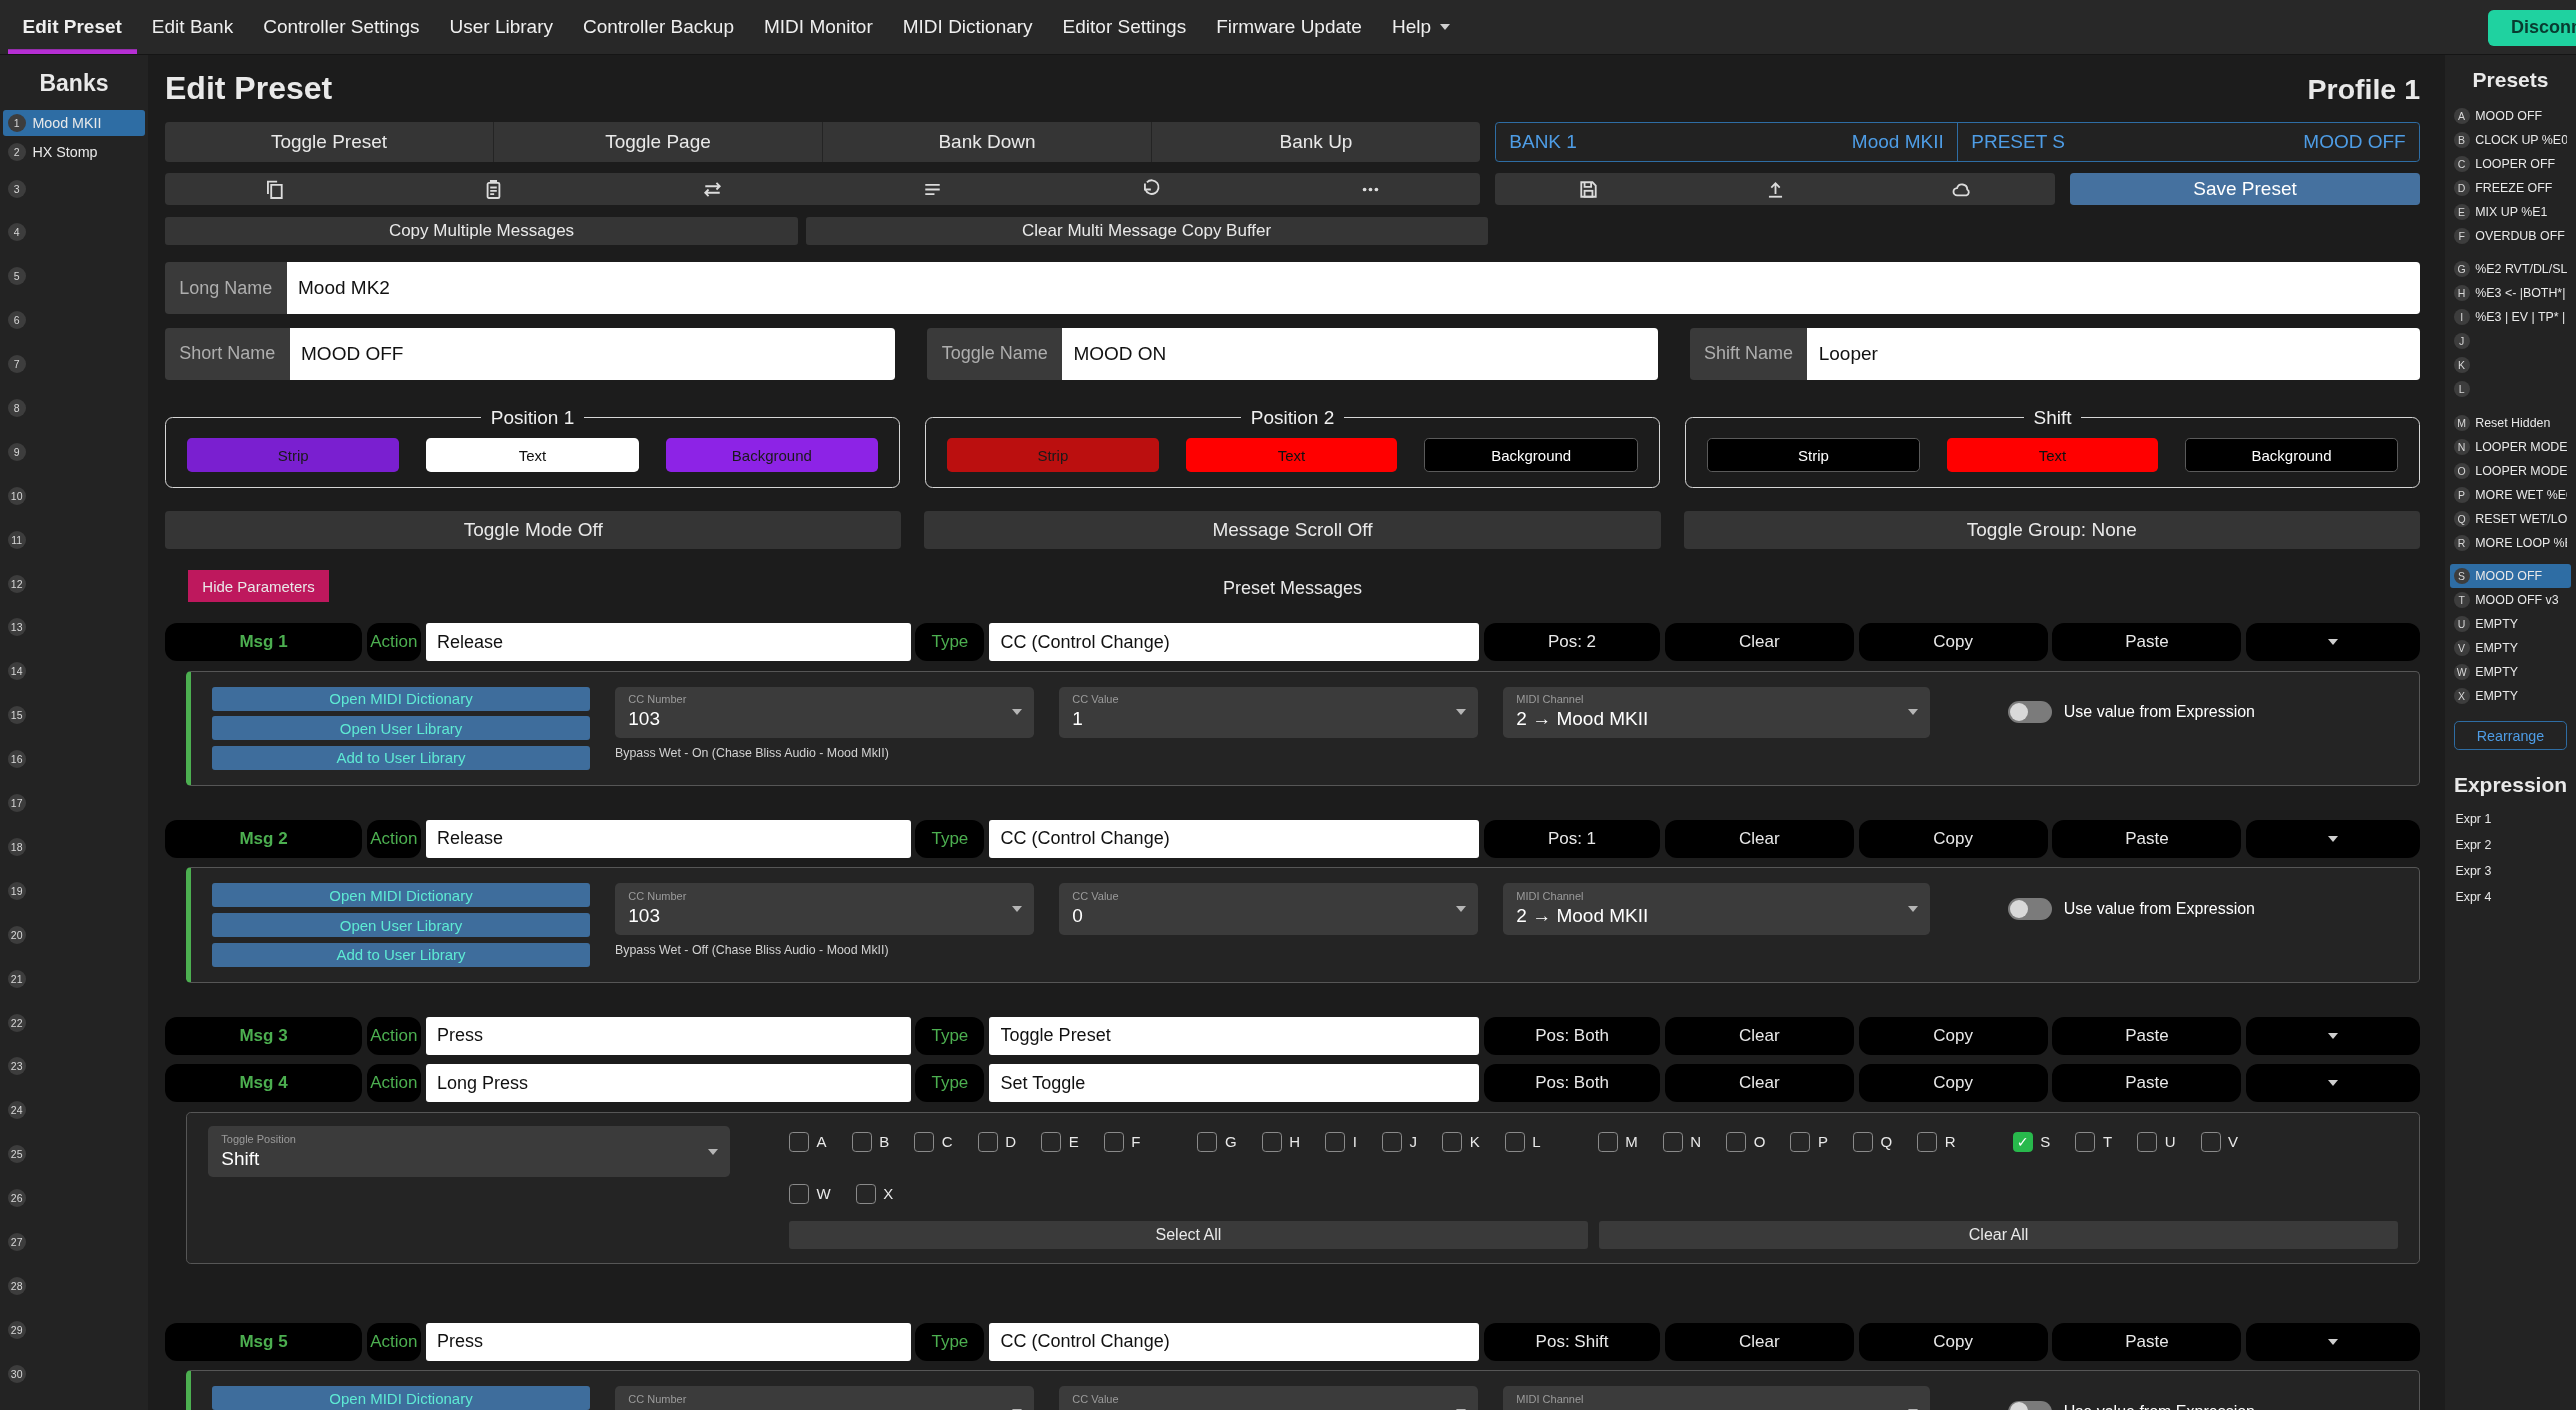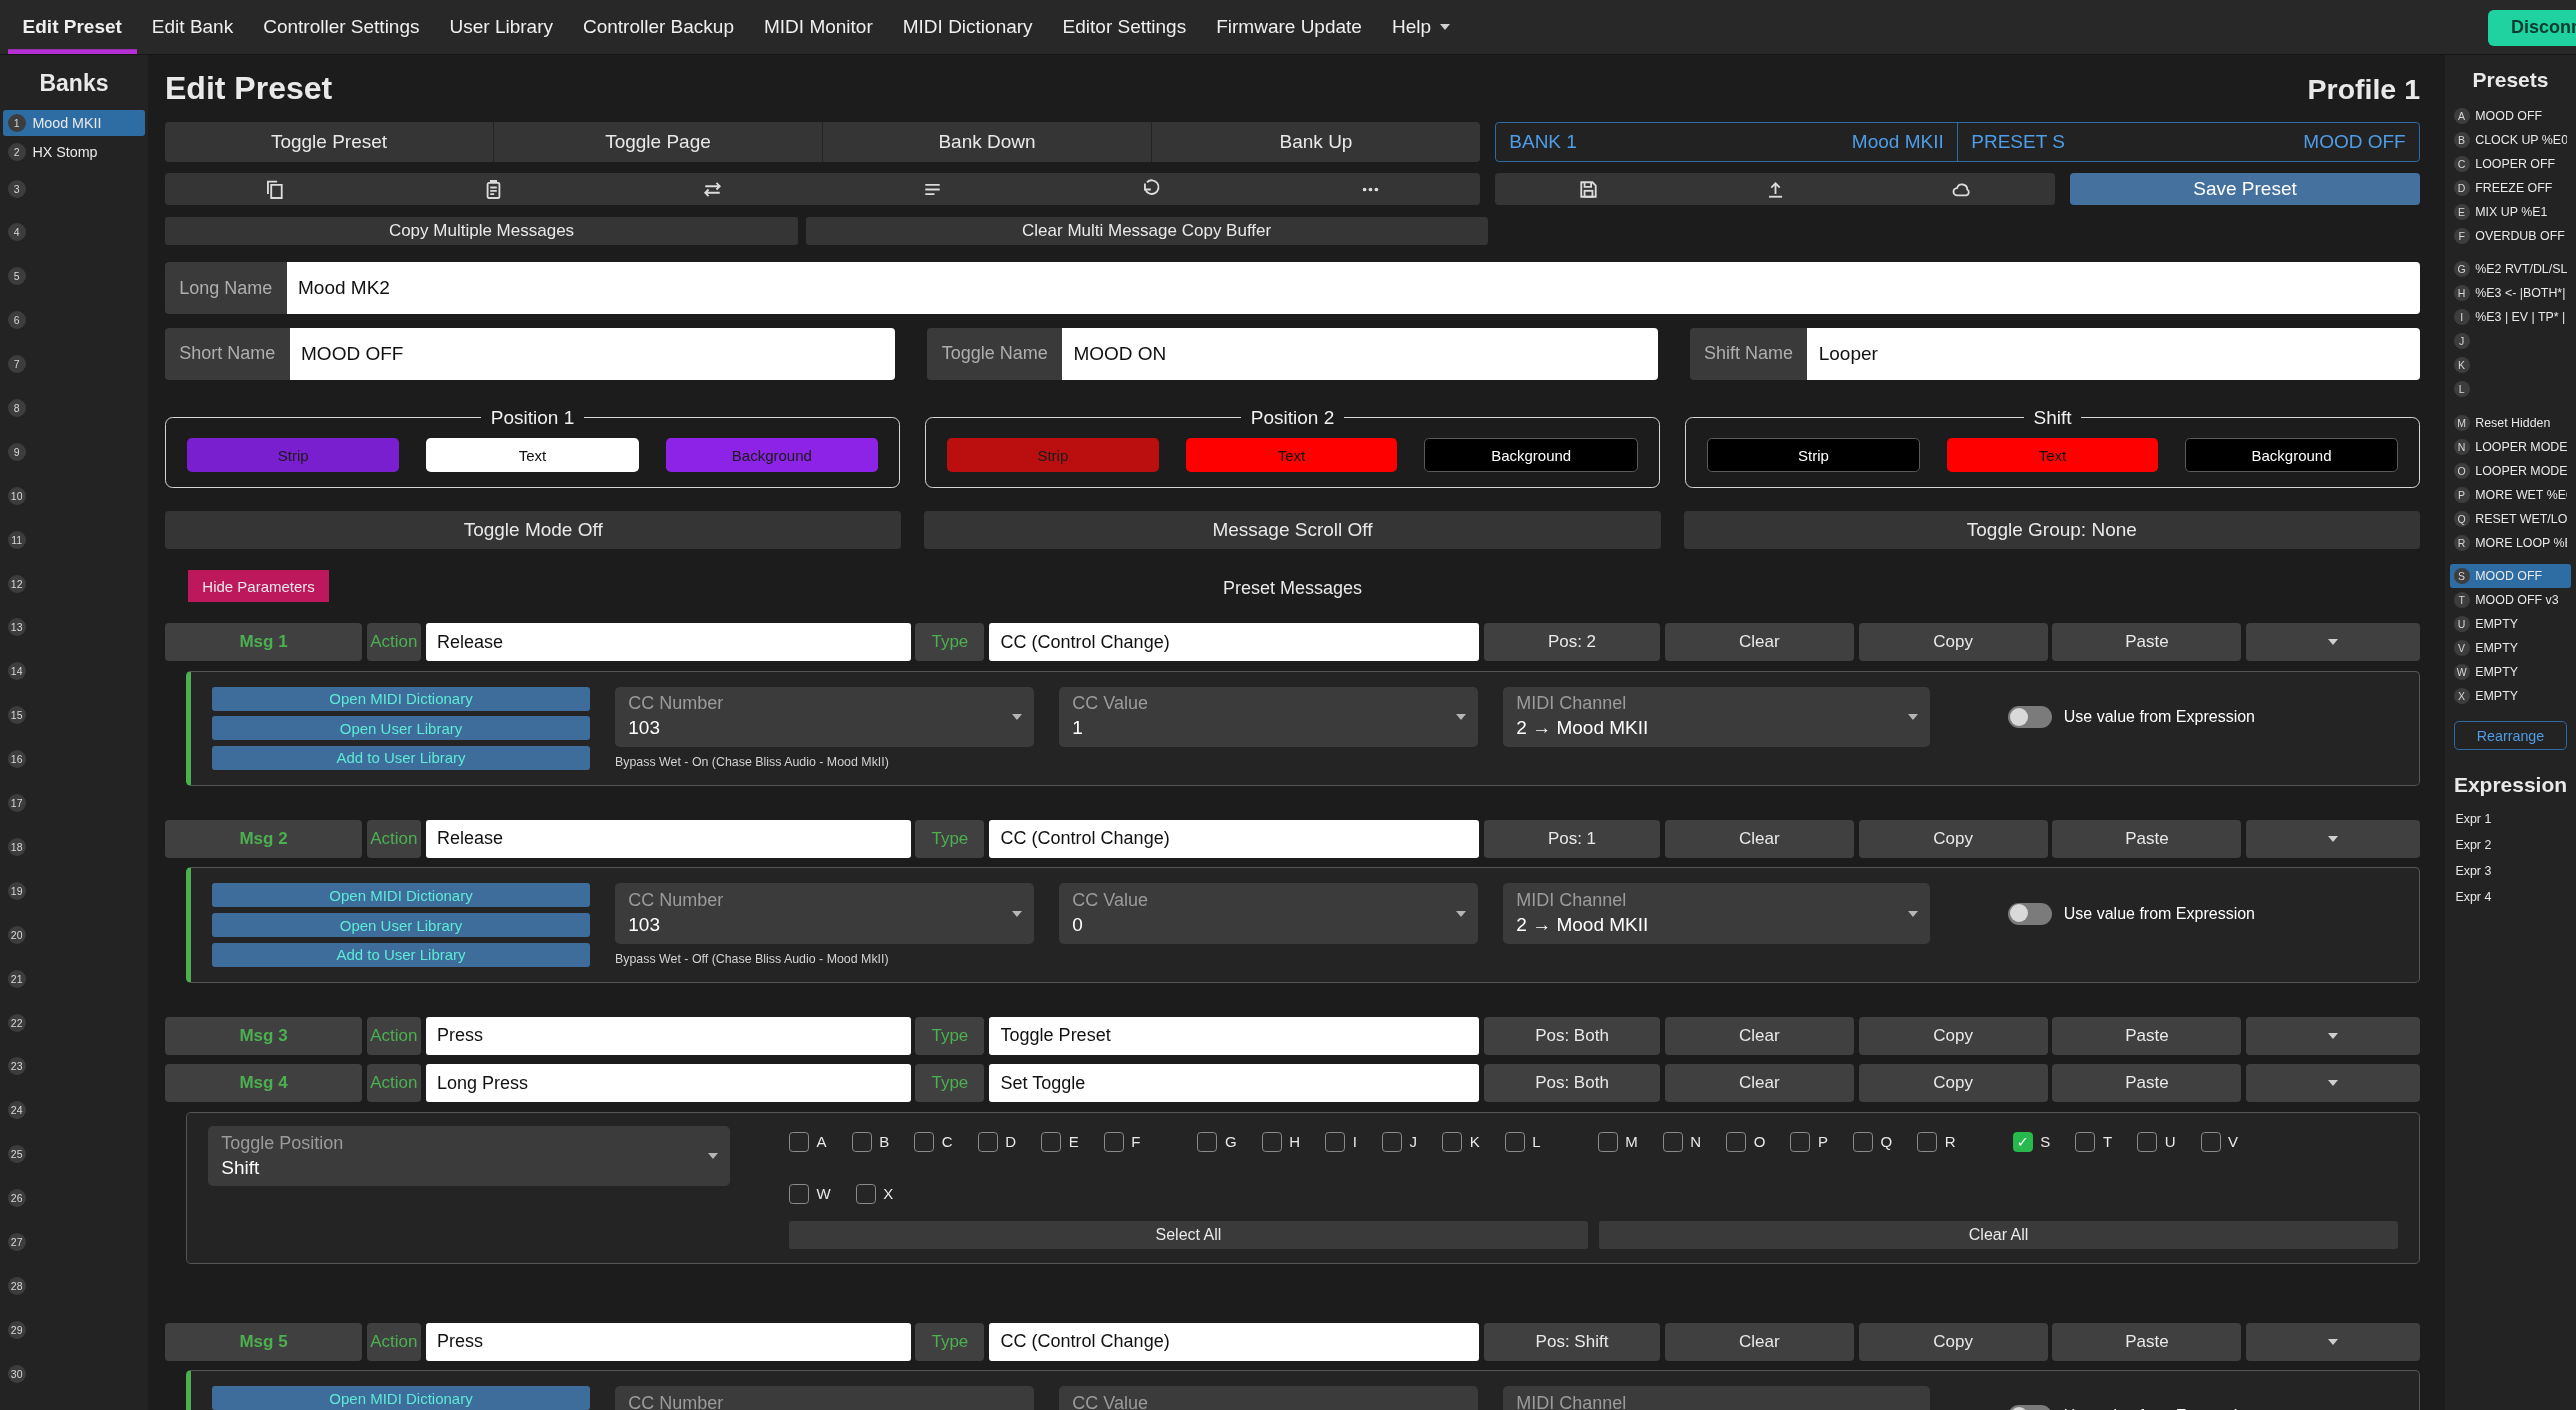--- a/index.html
+++ b/index.html
@@ -65,41 +65,41 @@
 .pos-btn.dotted{background-image:radial-gradient(rgba(0,0,0,.45) 1.4px, transparent 1.5px);background-size:6.7px 6.7px}
 
 .mode-row{display:flex;gap:23px;margin-bottom:21px}
 .mode-btn{flex:1;height:38px;background:#353535;border-radius:3.8px;display:flex;align-items:center;justify-content:center;font-size:19px;cursor:pointer}
 
 .section-header{position:relative;height:36px;margin-bottom:17px}
 .hide-params{position:absolute;left:23px;top:0;background:#be185d;border-radius:0;padding:7.6px 14.3px;font-size:15px;cursor:pointer}
 .section-title{position:absolute;left:0;right:0;top:7.6px;text-align:center;font-size:18px}
 
 .msg-row{display:flex;gap:4.8px;height:38px;margin-bottom:9.5px}
-.msg-cell{background:#404040;display:flex;align-items:center;justify-content:center;font-size:17px;border-radius:4px}
+.msg-cell{background:#000000;display:flex;align-items:center;justify-content:center;font-size:17px;border-radius:12px}
 .c-msg{width:197px;color:#4caf50;font-weight:700}
 .c-chip{width:54px;color:#4caf50}
 .c-type-chip{width:69px;color:#4caf50}
 .msg-input{border:none;outline:none;background:#fff;color:#111;font-size:18px;padding:0 11.4px;border-radius:2.9px;font-family:inherit}
 .c-action{width:485px}
 .c-typeval{width:490px}
 .c-pos{width:176px}
 .c-btn{width:189px;cursor:pointer}
 .c-caret{flex:1;cursor:pointer}
 
 .detail-panel{margin:0 0 34px 21px;background:#242424;border:1px solid #565656;border-left:5.7px solid #4caf50;
   border-radius:4.8px;padding:15px 21px;display:flex;gap:25px;align-items:flex-start}
 .detail-panel.toggle{border-left:1px solid #565656;margin-bottom:59px;padding:13.3px 21px}
 .link-col{display:flex;flex-direction:column;gap:5.7px;width:378px;flex:none}
 .link-btn{background:#3e6d9c;border-radius:2.9px;height:24px;display:flex;align-items:center;justify-content:center;
   font-size:15px;cursor:pointer;color:#5eead4}
 .detail-main{flex:1;display:flex;flex-direction:column;min-width:0}
 .field-row{display:flex;gap:25px;align-items:center}
 .select{position:relative;background:#3b3b3b;border-radius:4.8px;padding:6.7px 36px 7.6px 13.3px;cursor:pointer}
-.select-label{font-size:18px;color:#9b9b9b;white-space:nowrap}
+.select-label{font-size:11px;color:#9b9b9b;white-space:nowrap}
 .select-value{font-size:19px;color:#fff;margin-top:2.9px;white-space:nowrap;overflow:hidden}
 .sel-caret{position:absolute;right:12.4px;top:50%;margin-top:-2.9px;width:0;height:0;
   border-left:5.7px solid transparent;border-right:5.7px solid transparent;border-top:6.7px solid #b5b5b5}
 .w-cc{width:419px}.w-val{width:419px}.w-ch{width:427px}
 .expr-toggle{margin-left:auto;margin-right:143px;display:flex;align-items:center;gap:11.4px}
 .switch{width:44px;height:22px;border-radius:11.4px;background:#7b7b7b;position:relative;cursor:pointer;flex:none}
 .knob{position:absolute;left:1.9px;top:1.9px;width:18px;height:18px;border-radius:50%;background:#d9d9d9}
 .toggle-label{font-size:16px;color:#fff;white-space:nowrap}
 .caption{font-size:12.4px;color:#d2d2d2;margin-top:8.6px}
 

